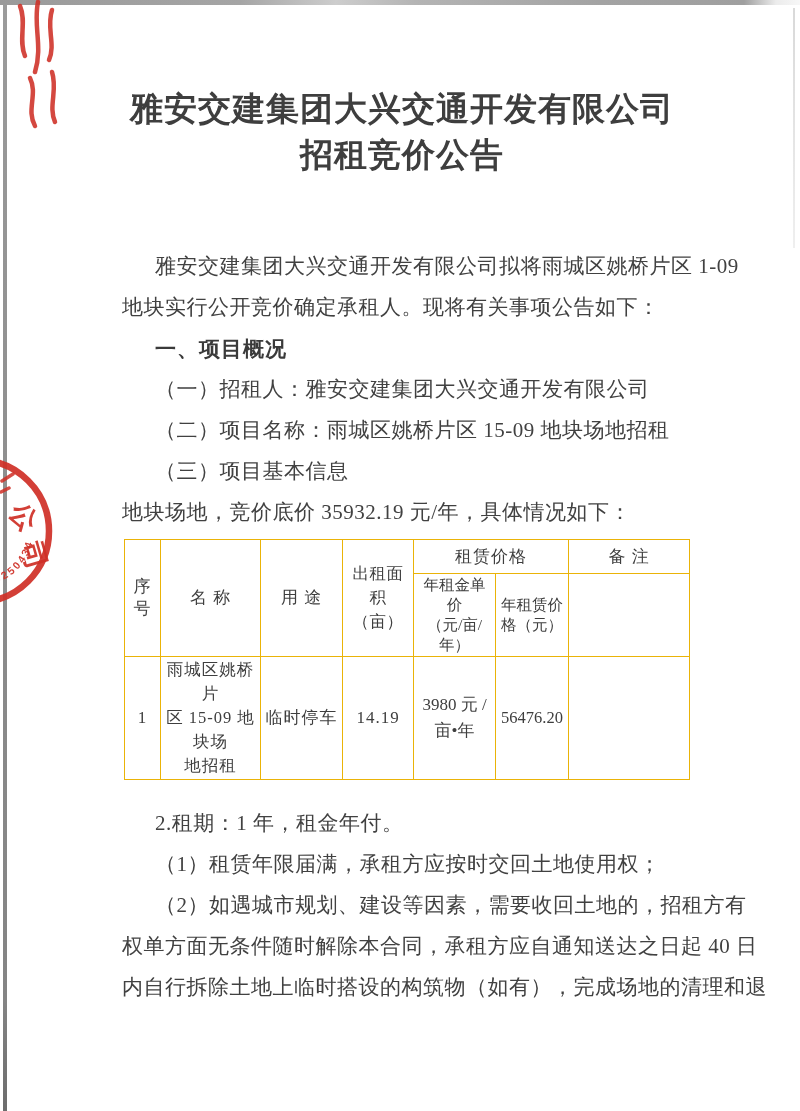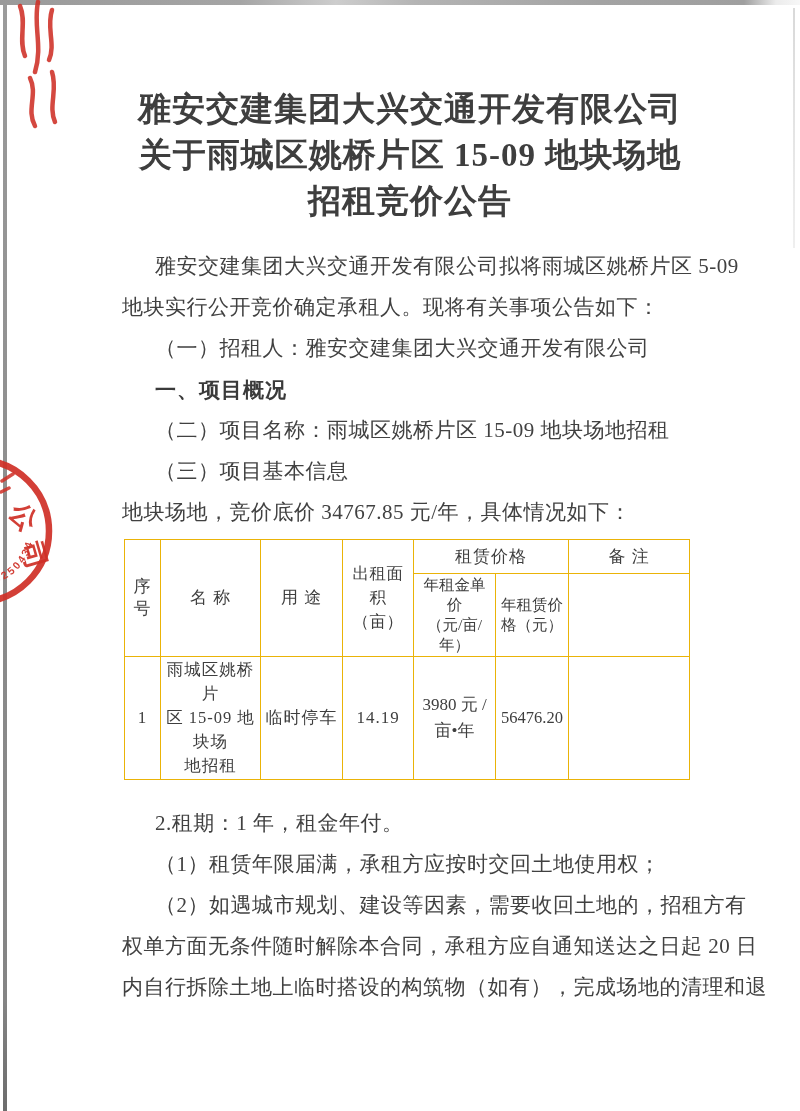--- a/index.html
+++ b/index.html
@@ -22,21 +22,21 @@
   }
   .scan-right {
     position:absolute; top:8px; right:5px; width:2px; height:240px;
     background:linear-gradient(180deg,#d9d9d9,#efefef);
   }
   
   .corner-stamp { position:absolute; left:8px; top:0; width:62px; height:135px; }
   .round-seal  { position:absolute; left:0;  top:445px; width:72px; height:172px; }
   
   .title-block {
-    position:absolute; top:86px; left:100px; width:620px;
+    position:absolute; top:86px; left:92px; width:620px;
     text-align:center; font-size:33px; line-height:46px;
     font-weight:bold; color:#3e3e3e; letter-spacing:1px;
   }
   
   .content {
     position:absolute; top:246px; left:122px; width:594px;
     font-size:21px; line-height:41px; letter-spacing:0.5px; color:#414141;
   }
   .ln { white-space:nowrap; }
   .indent { padding-left:33px; }
@@ -93,36 +93,35 @@
   <defs>
     <path id="sealArc" d="M -12 140 A 56 56 0 0 0 33 96" fill="none"></path>
   </defs>
   <text font-size="10.5" fill="#cf2f26" opacity="0.92" letter-spacing="2.5" font-family="Liberation Sans, sans-serif" font-weight="bold">
     <textPath href="#sealArc">8025043468</textPath>
   </text>
 </svg>
 
 <div class="title-block">
   <div>雅安交建集团大兴交通开发有限公司</div>
-  <div>关于雨城区姚桥片区 15-09 地块场地</div>
   <div>招租竞价公告</div>
 </div>
 
 <div class="content">
 
-  <div class="ln indent">雅安交建集团大兴交通开发有限公司拟将雨城区姚桥片区 5-09</div>
+  <div class="ln indent">雅安交建集团大兴交通开发有限公司拟将雨城区姚桥片区 1-09</div>
   <div class="ln">地块实行公开竞价确定承租人。现将有关事项公告如下：</div>
 
+  <div class="ln indent hd">一、项目概况</div>
+
   <div class="ln indent">（一）招租人：雅安交建集团大兴交通开发有限公司</div>
-
-  <div class="ln indent hd">一、项目概况</div>
   <div class="ln indent">（二）项目名称：雨城区姚桥片区 15-09 地块场地招租</div>
   <div class="ln indent">（三）项目基本信息</div>
 
-  <div class="ln">地块场地，竞价底价 34767.85 元/年，具体情况如下：</div>
+  <div class="ln">地块场地，竞价底价 35932.19 元/年，具体情况如下：</div>
 
   <table class="info">
     <colgroup>
       <col style="width:36px">
         <col style="width:100px">
         <col style="width:82px">
       <col style="width:71px">
         <col style="width:82px">
         <col style="width:73px">
         <col style="width:121px">
@@ -165,16 +164,16 @@
       </td>
       <td class="annualCell">56476.20</td>
       <td></td>
     </tr>
     </tbody>
   </table>
 
   <div class="ln indent post-table">2.租期：1 年，租金年付。</div>
   <div class="ln indent">（1）租赁年限届满，承租方应按时交回土地使用权；</div>
   <div class="ln indent">（2）如遇城市规划、建设等因素，需要收回土地的，招租方有</div>
-  <div class="ln">权单方面无条件随时解除本合同，承租方应自通知送达之日起 20 日</div>
+  <div class="ln">权单方面无条件随时解除本合同，承租方应自通知送达之日起 40 日</div>
   <div class="ln">内自行拆除土地上临时搭设的构筑物（如有），完成场地的清理和退</div>
 
 </div>
 
 </body></html>

